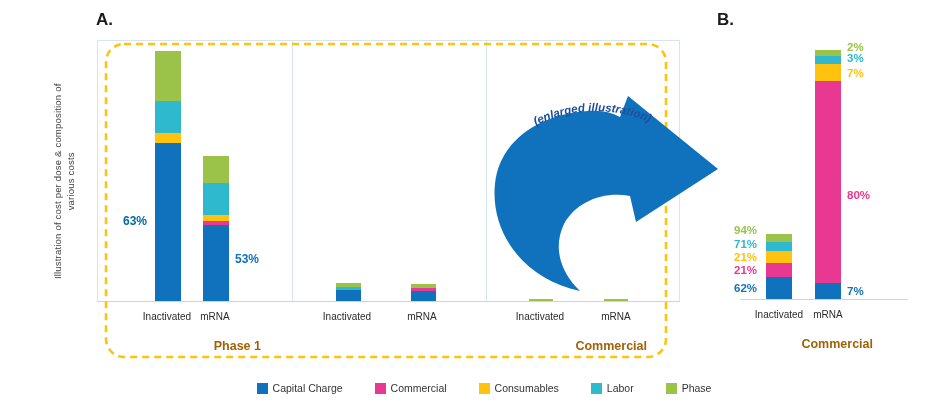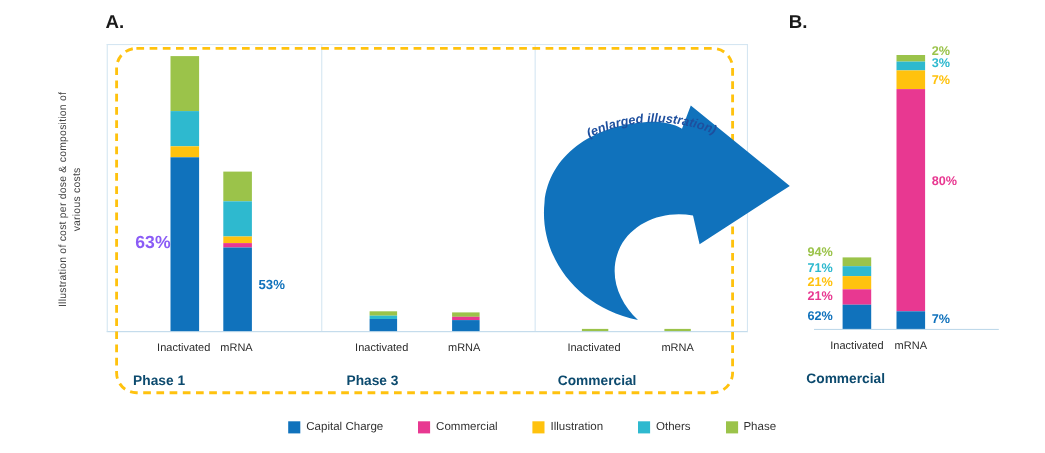--- a/index.html
+++ b/index.html
@@ -16,21 +16,21 @@
   .divider{top:0;bottom:0;width:1px;background:#D5E6F2;}
   #plotB{left:740px;top:40px;width:168px;height:260px;border-bottom:1.5px solid #BFD9EA;box-sizing:border-box;}
   
   .bar{position:absolute;bottom:0;display:flex;flex-direction:column-reverse;}
   .bar>div{width:100%;}
   .pct{position:absolute;font-weight:bold;font-size:11.5px;white-space:nowrap;line-height:14px;}
   .pl{right:calc(100% + 6px);}
   .pr{left:calc(100% + 6px);}
   
   .tick{width:96px;margin-left:-48px;text-align:center;font-size:10px;color:#2b2b2b;}
-  .group-label{width:140px;margin-left:-70px;text-align:left;font-size:12.5px;font-weight:bold;color:#0c4a6e;}
+  .group-label{width:140px;margin-left:-70px;text-align:right;font-size:12.5px;font-weight:bold;color:#a16207;}
   
   #dashed-box,#arrow{pointer-events:none;}
   
   #legend{left:0;right:0;top:382px;display:flex;justify-content:center;gap:32px;margin-left:18px;}
   .legend-item{display:flex;align-items:center;gap:5px;font-size:10.5px;color:#333;}
   .swatch{width:11px;height:11px;display:inline-block;}
 </style>
 </head>
 <body>
 
@@ -46,21 +46,21 @@
 
   <div class="abs" id="plotA">
     <div class="abs divider" style="left:194px;"></div>
     <div class="abs divider" style="left:388px;"></div>
 
     <div class="bar" style="left:57px;width:26px;">
         <div style="height: 158px; background: rgb(16, 114, 188);"></div>
         <div style="height: 10px; background: rgb(255, 194, 14);"></div>
         <div style="height: 32px; background: rgb(46, 185, 207);"></div>
         <div style="height: 50px; background: rgb(155, 195, 74);"></div>
-        <div class="pct pl" style="bottom: 73px; color: #8b5cf6; font-size: 16px;">63%</div>
+        <div class="pct pl" style="bottom: 73px; color: #0369a1; font-size: 12px;">63%</div>
       </div>
     <div class="bar" style="left:105px;width:26px;">
         <div style="height: 76px; background: rgb(16, 114, 188);"></div>
         <div style="height: 4px; background: rgb(232, 56, 145);"></div>
         <div style="height: 6px; background: rgb(255, 194, 14);"></div>
         <div style="height: 32px; background: rgb(46, 185, 207);"></div>
         <div style="height: 27px; background: rgb(155, 195, 74);"></div>
         <div class="pct pr" style="bottom: 35px; color: rgb(16, 114, 188); font-size: 12px;">53%</div>
       </div>
     <div class="bar" style="left:238px;width:25px;">
@@ -82,21 +82,20 @@
   </div>
 
   <div class="abs tick" style="left:167px;top:311px;">Inactivated</div>
   <div class="abs tick" style="left:215px;top:311px;">mRNA</div>
   <div class="abs tick" style="left:347px;top:311px;">Inactivated</div>
   <div class="abs tick" style="left:422px;top:311px;">mRNA</div>
   <div class="abs tick" style="left:540px;top:311px;">Inactivated</div>
   <div class="abs tick" style="left:616px;top:311px;">mRNA</div>
 
   <div class="abs group-label" style="left:191px;top:339px;">Phase 1</div>
-  <div class="abs group-label" style="left:385px;top:339px;">Phase 3</div>
   <div class="abs group-label" style="left:577px;top:339px;">Commercial</div>
 
   <svg id="dashed-box" class="abs" style="left:0;top:0;" width="950" height="412">
     <rect x="106" y="44" width="560" height="313" rx="18" fill="none" stroke="#FFC20E" stroke-width="2.6" stroke-dasharray="7 5"></rect>
   </svg>
 
   <svg id="arrow" class="abs" style="left:478px;top:84px;" width="256" height="224" viewBox="0 0 256 224">
     <defs>
       <path id="arcTextPath" d="M 52,44 Q 126,6 202,54" fill="none"></path>
     </defs>
@@ -125,21 +124,21 @@
         <div class="pct pl" style="bottom: 35px; color: rgb(255, 194, 14);">21%</div>
         <div style="height: 9px; background: rgb(46, 185, 207);"></div>
         <div class="pct pl" style="bottom: 48.5px; color: rgb(46, 185, 207);">71%</div>
         <div style="height: 8px; background: rgb(155, 195, 74);"></div>
         <div class="pct pl" style="bottom: 62px; color: rgb(155, 195, 74);">94%</div>
       </div>
     <div class="bar" style="left:75px;width:26px;">
         <div style="height: 16px; background: rgb(16, 114, 188);"></div>
         <div class="pct pr" style="bottom: 1px; color: rgb(16, 114, 188);">7%</div>
         <div style="height: 202px; background: rgb(232, 56, 145);"></div>
-        <div class="pct pr" style="bottom: 127px; color: rgb(232, 56, 145);">80%</div>
+        <div class="pct pr" style="bottom: 97px; color: rgb(232, 56, 145);">80%</div>
         <div style="height: 17px; background: rgb(255, 194, 14);"></div>
         <div class="pct pr" style="bottom: 219.5px; color: rgb(255, 194, 14);">7%</div>
         <div style="height: 8px; background: rgb(46, 185, 207);"></div>
         <div class="pct pr" style="bottom: 234px; color: rgb(46, 185, 207);">3%</div>
         <div style="height: 6px; background: rgb(155, 195, 74);"></div>
         <div class="pct pr" style="bottom: 245px; color: rgb(155, 195, 74);">2%</div>
       </div>
   </div>
 
   <div class="abs tick" style="left:779px;top:309px;">Inactivated</div>
@@ -150,25 +149,25 @@
     <div class="legend-item">
       <span class="swatch" style="background: rgb(16, 114, 188);"></span>
       <span>Capital Charge</span>
     </div>
     <div class="legend-item">
       <span class="swatch" style="background: rgb(232, 56, 145);"></span>
       <span>Commercial</span>
     </div>
     <div class="legend-item">
       <span class="swatch" style="background: rgb(255, 194, 14);"></span>
-      <span>Illustration</span>
+      <span>Consumables</span>
     </div>
     <div class="legend-item">
       <span class="swatch" style="background: rgb(46, 185, 207);"></span>
-      <span>Others</span>
+      <span>Labor</span>
     </div>
     <div class="legend-item">
       <span class="swatch" style="background: rgb(155, 195, 74);"></span>
       <span>Phase</span>
     </div>
   </div>
 
 </div>
 
 </body></html>

